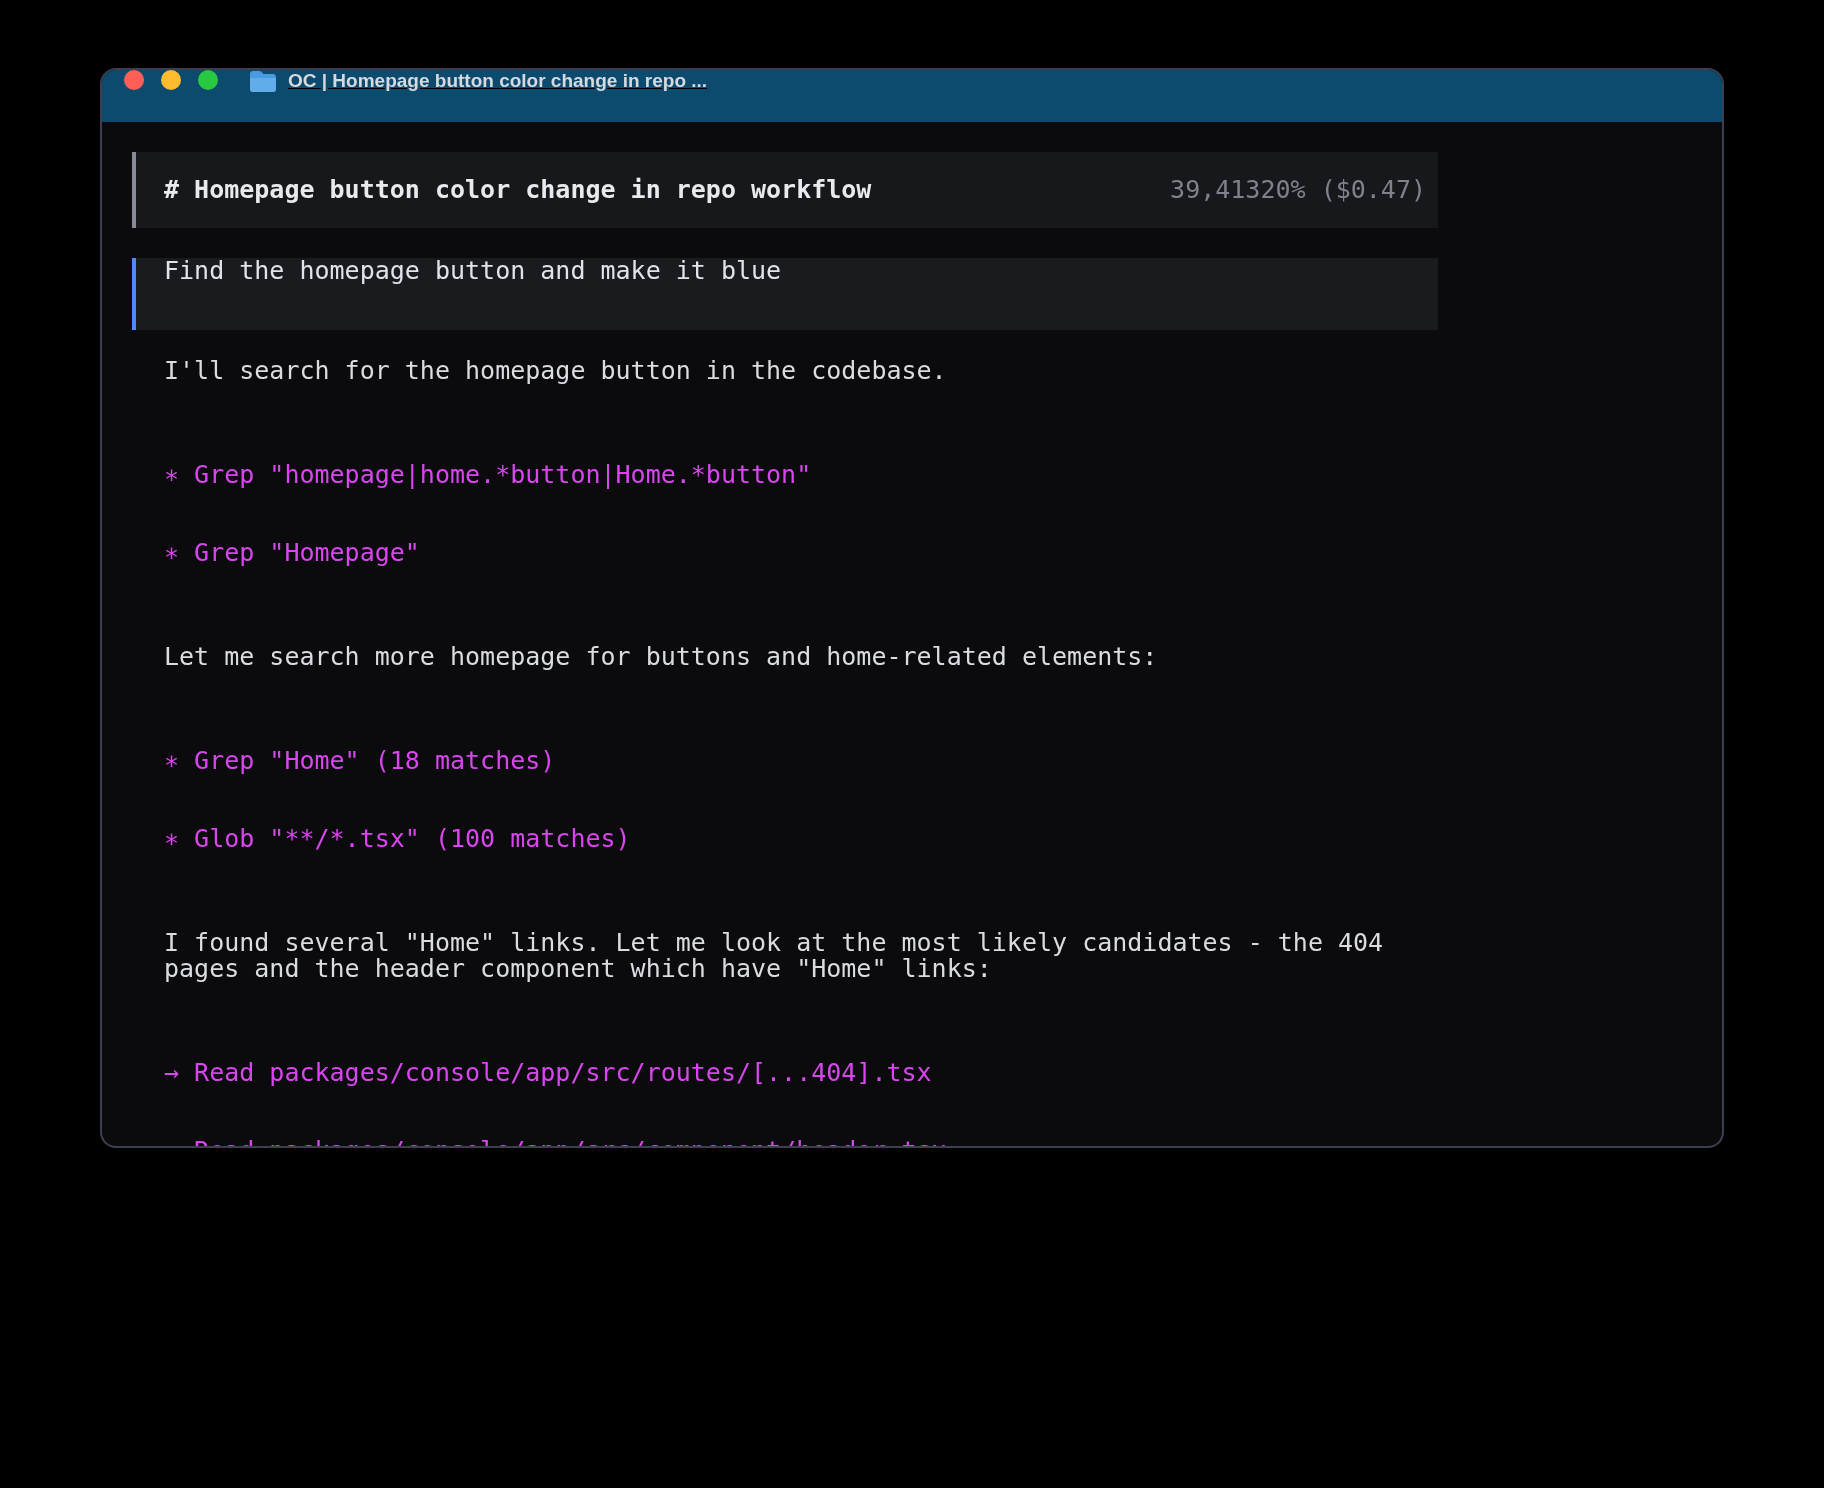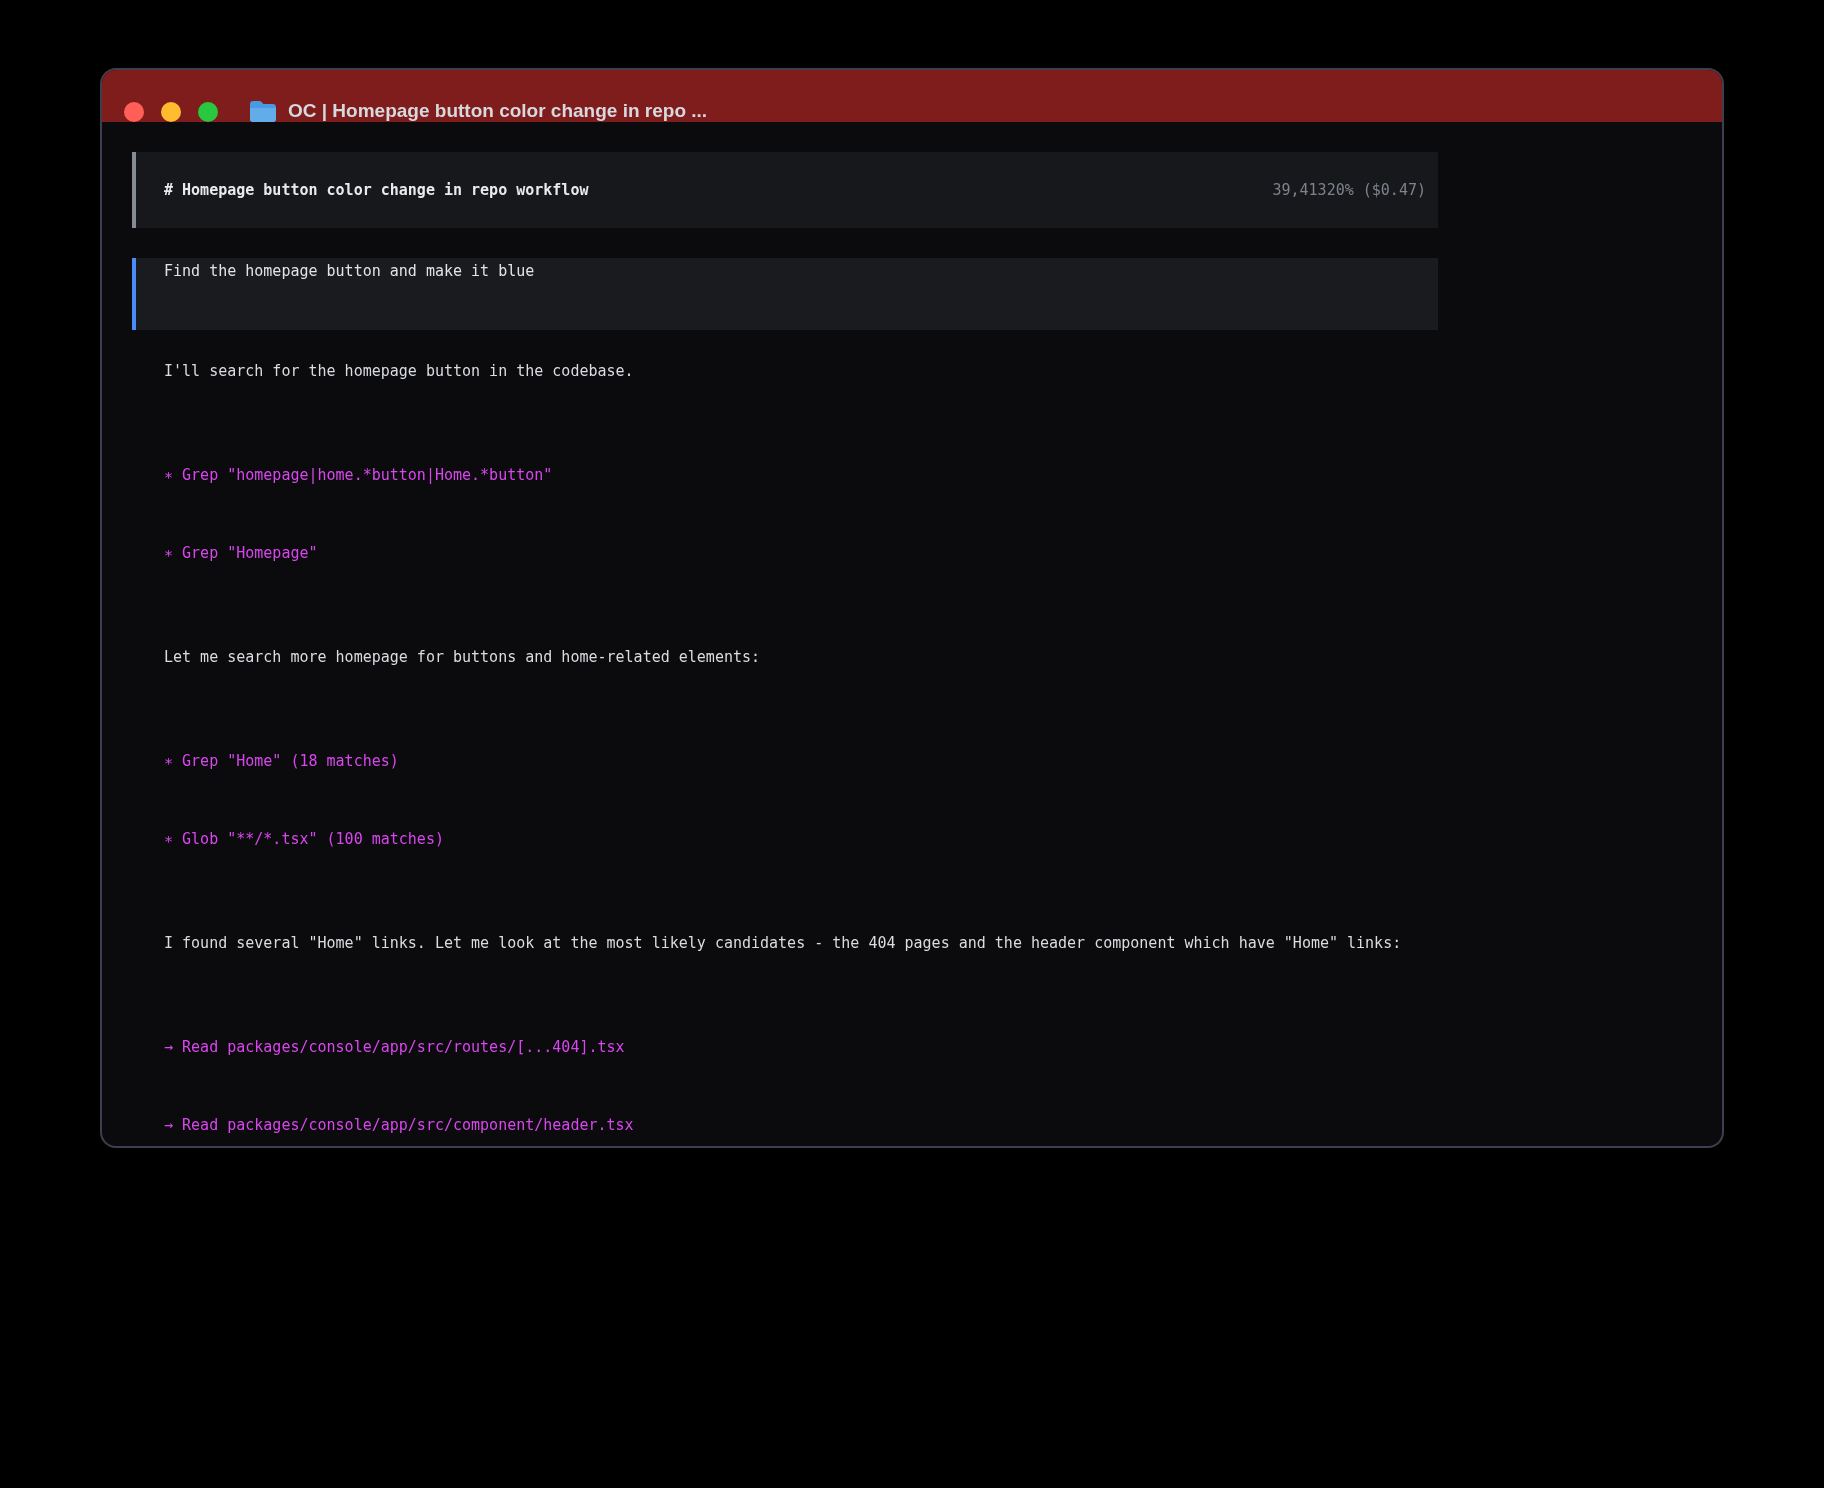--- a/index.html
+++ b/index.html
@@ -14,40 +14,41 @@
     position:absolute; left:100px; top:68px;
     width:1624px; height:1080px;
     box-sizing:border-box;
     background:#0b0b0d;
     border:2px solid #3c404e;
     border-radius:16px;
     overflow:hidden;
   }
   .titlebar {
     height:52px;
-    background:#7f1d1d;
-    display:flex; align-items:flex-end;
+    background:#0c4a6e;
+    display:flex; align-items:flex-start;
     padding:0 22px;
+    text-decoration:underline;
   }
   .lights { display:flex; gap:17px; }
   .light { width:20px; height:20px; border-radius:50%; }
   .light.red { background:#ff5f57; }
   .light.yellow { background:#febc2e; }
   .light.green { background:#28c840; }
   .title-wrap {
     display:flex; align-items:center; gap:12px;
     margin-left:32px;
     font-family:"Liberation Sans", sans-serif;
     font-weight:bold; font-size:19px; color:#d6d9de;
     white-space:nowrap;
   }
   .main {
     position:absolute; left:30px; top:82px;
     width:1306px;
-    font-size:15px; line-height:26px;
+    font-size:25px; line-height:26px;
     color:#d9dce1;
   }
   .block {
     box-sizing:border-box;
     border-left:4px solid #868b95;
     background:#17181b;
     padding-left:28px; padding-right:12px;
   }
   .header-block {
     height:76px;

